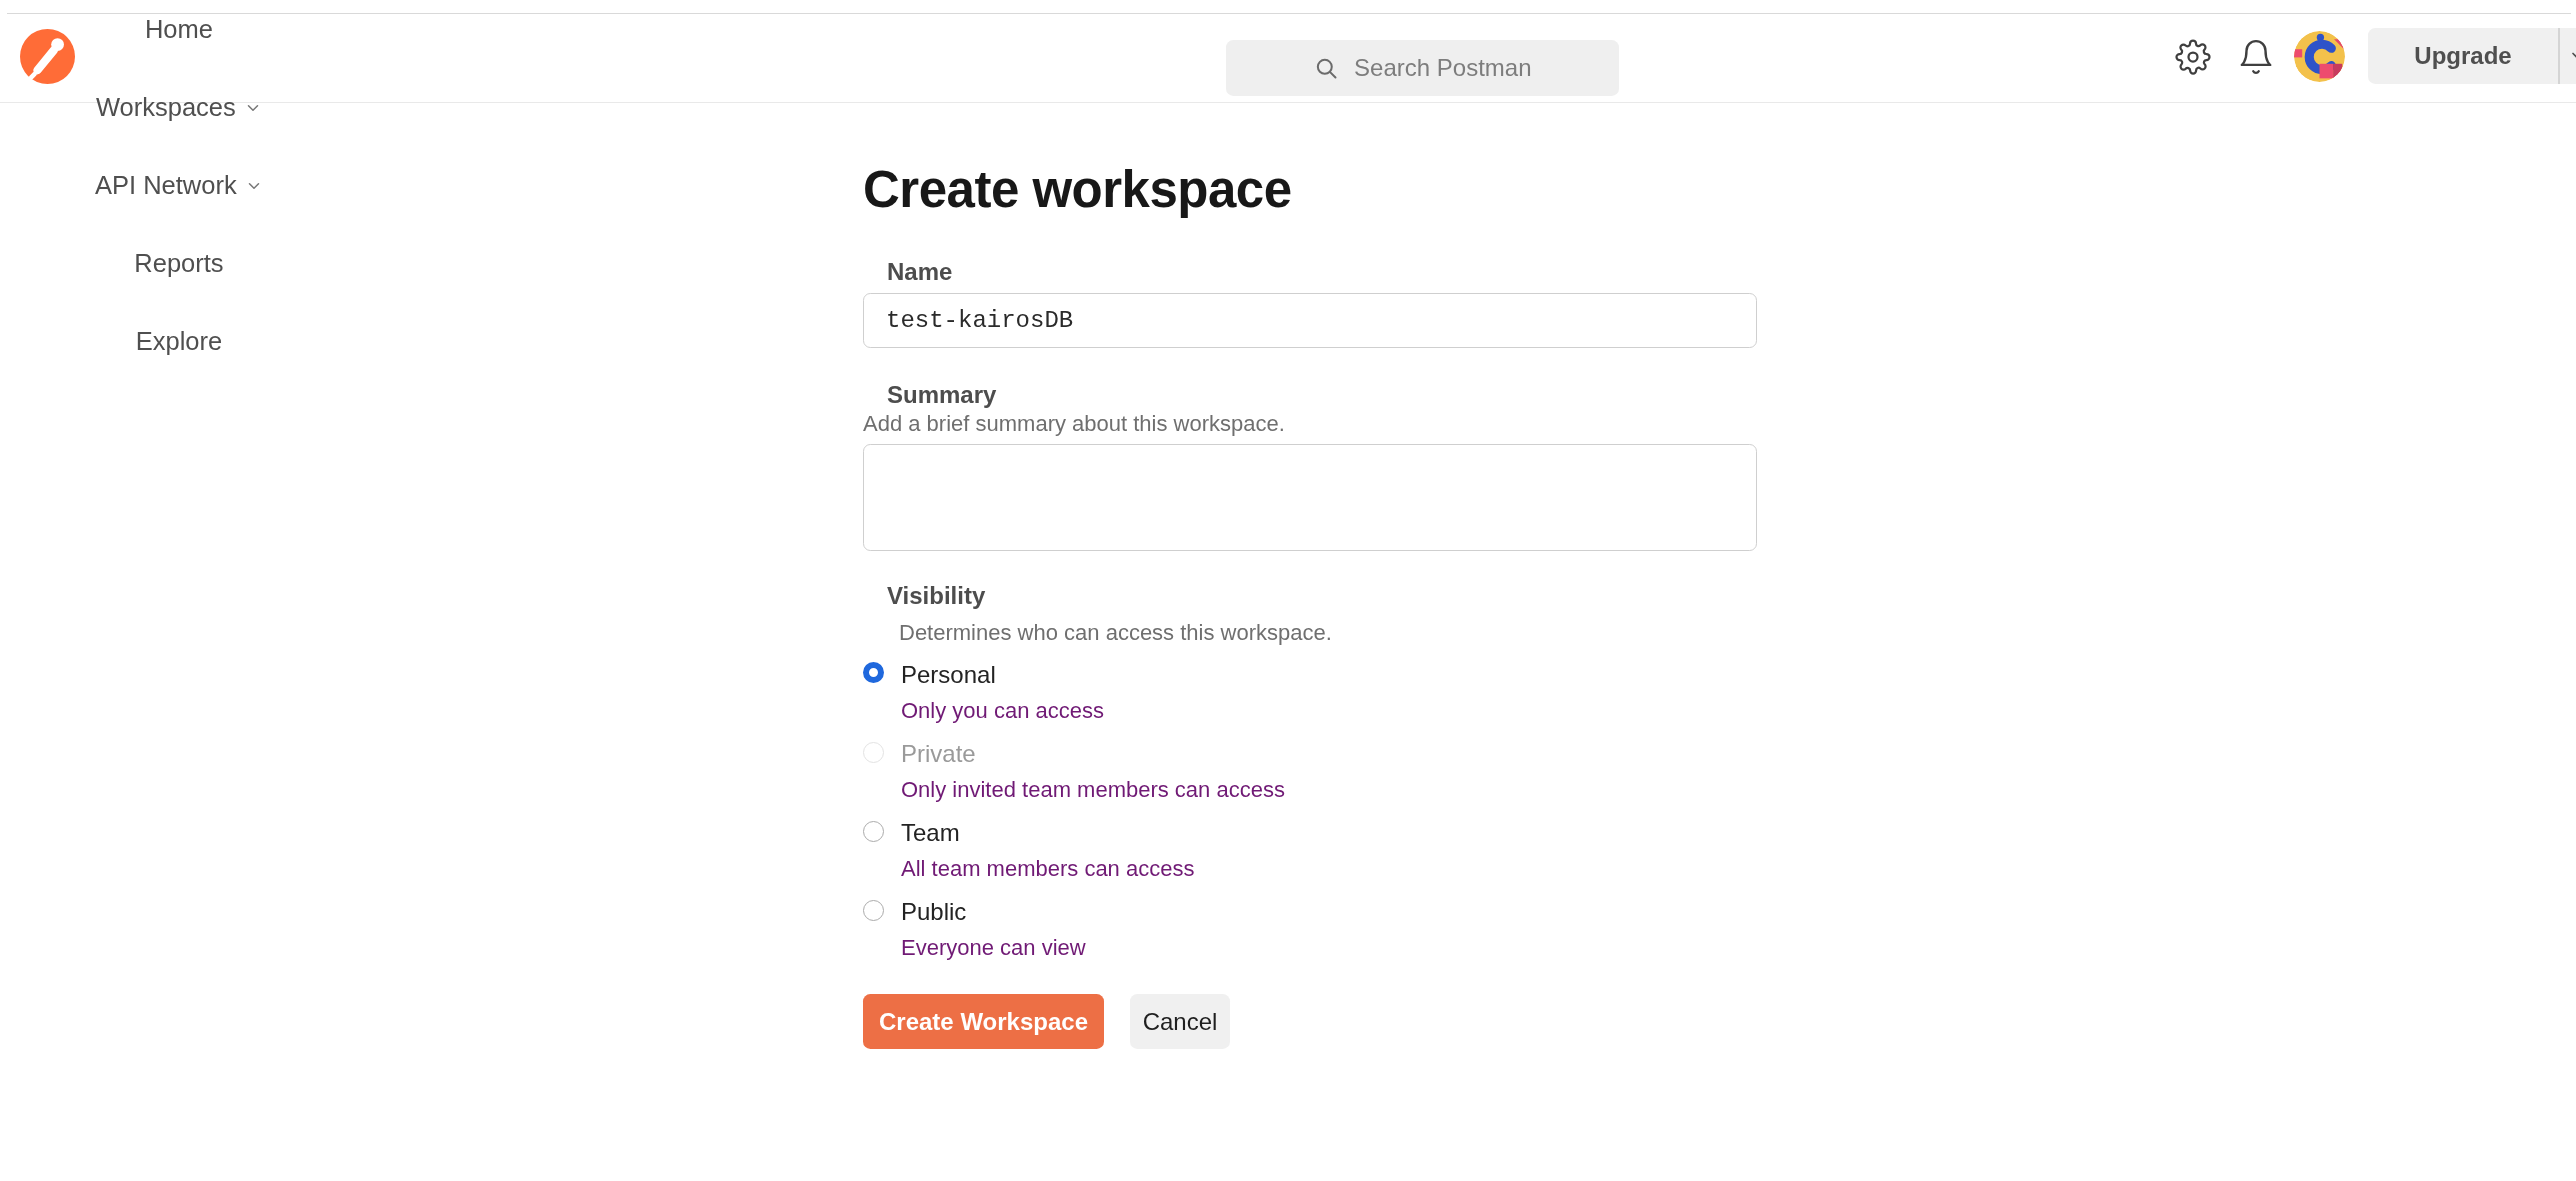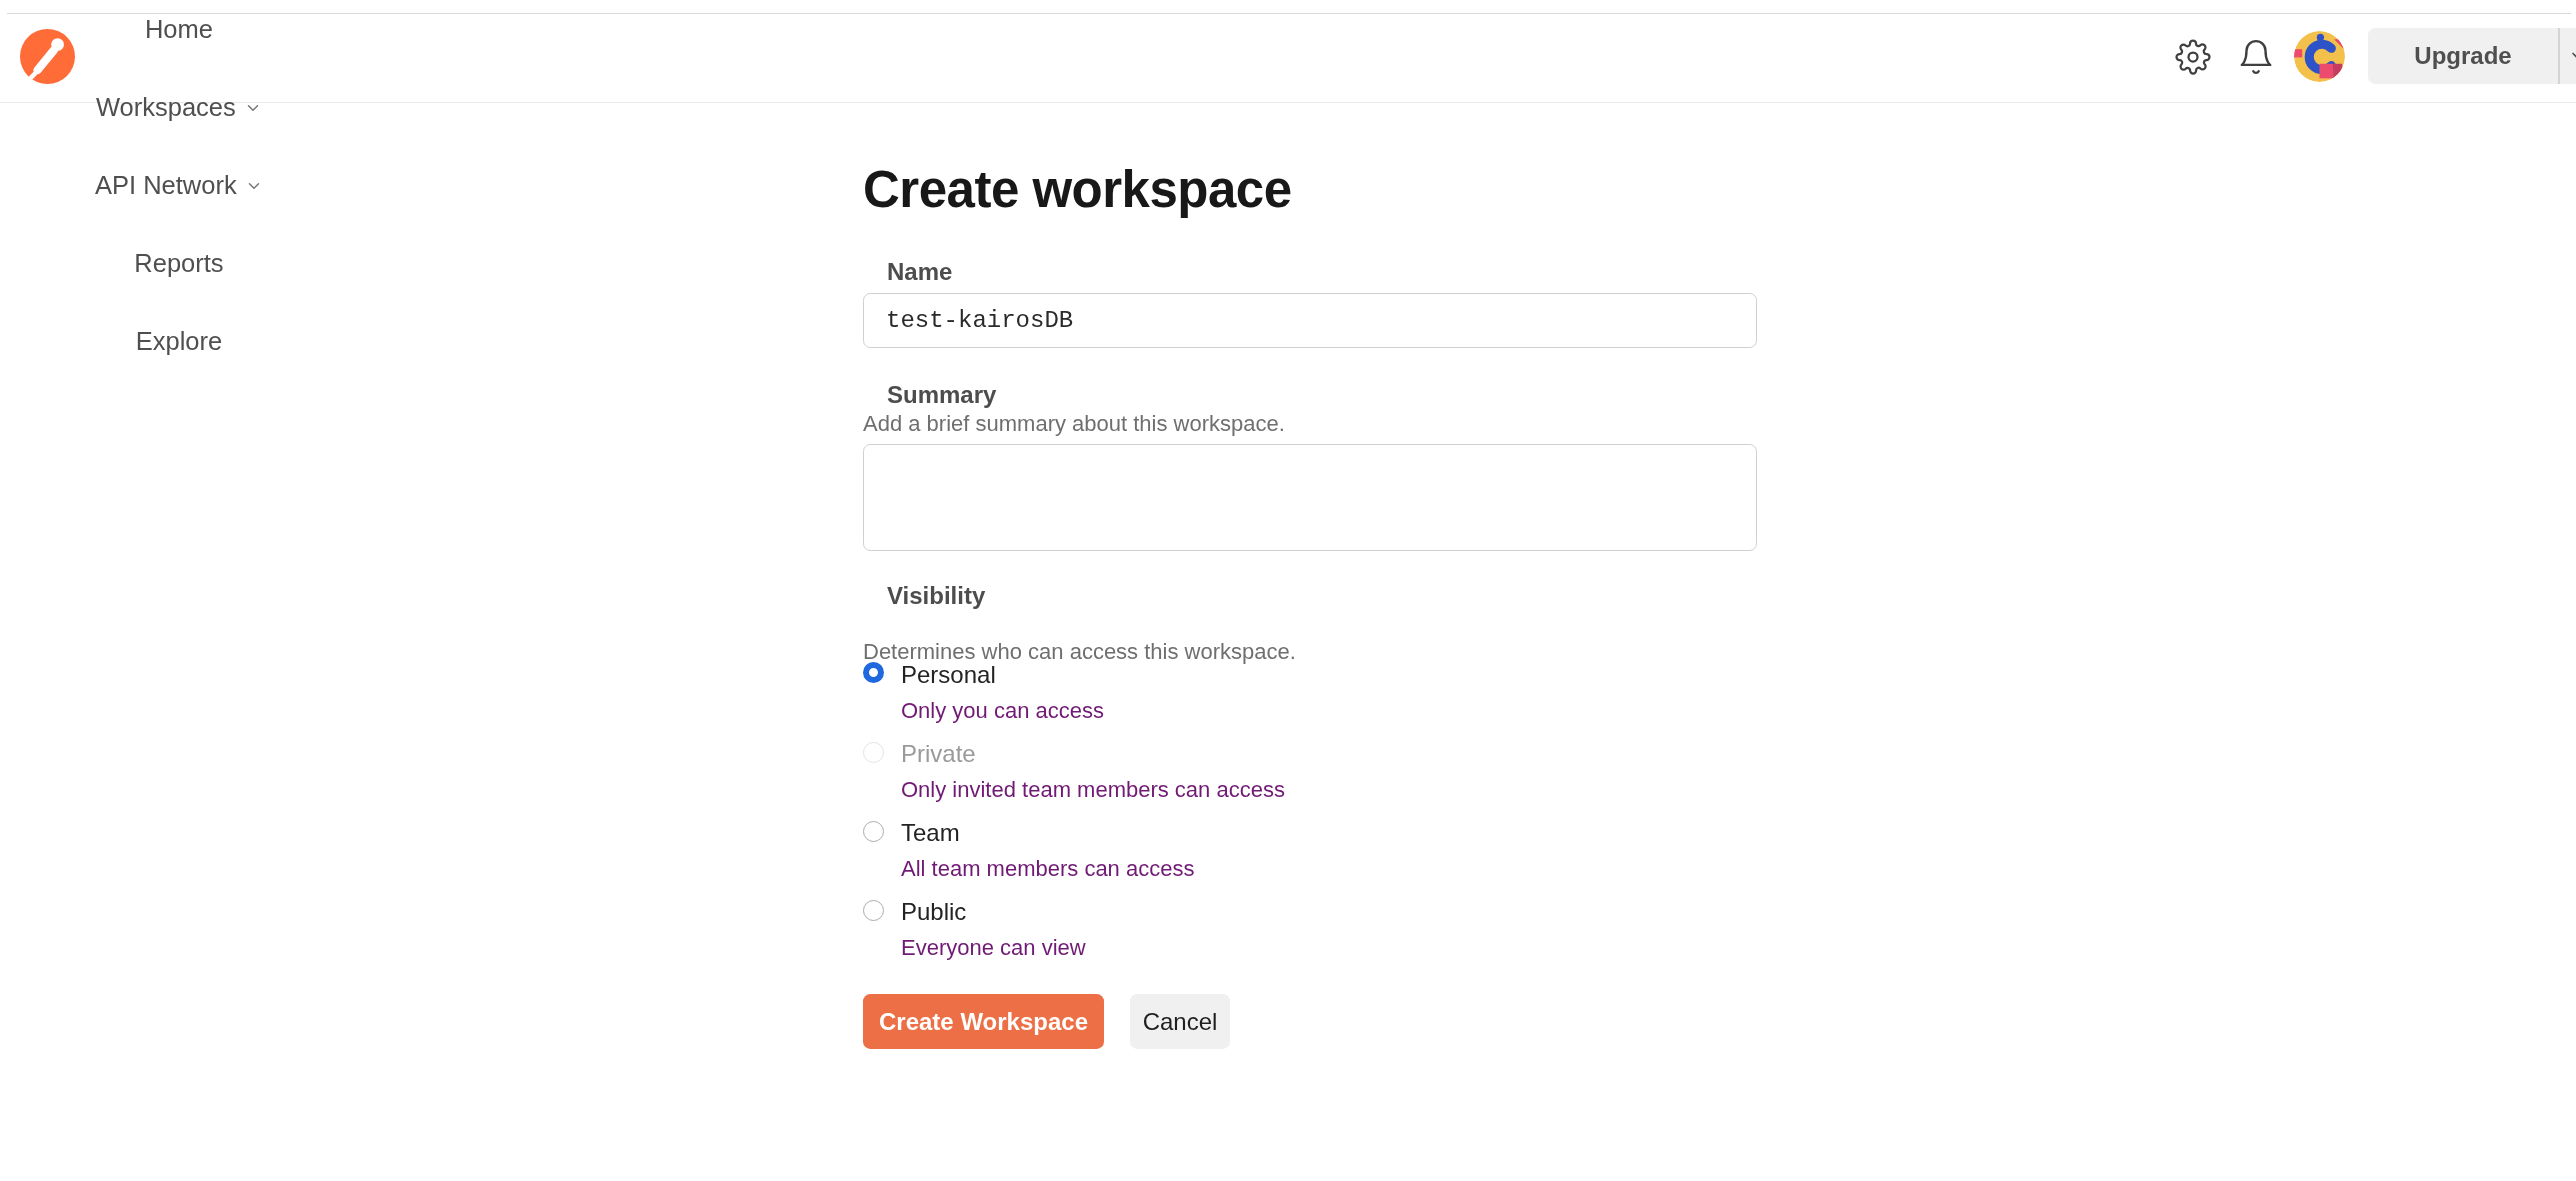--- a/index.html
+++ b/index.html
@@ -80,20 +80,27 @@
         </svg>
     </div>
     <div class="nav-item">
       <span>Reports</span>
     </div>
     <div class="nav-item">
       <span>Explore</span>
     </div>
   </div>
 
+  <div class="search">
+    <svg width="27" height="27" viewBox="0 0 24 24" fill="none" stroke="#6b6b6b" stroke-width="1.8" stroke-linecap="round">
+        <circle cx="10.5" cy="10.5" r="6.2"></circle>
+        <line x1="15.2" y1="15.2" x2="20" y2="20"></line>
+      </svg>
+    <span class="ph">Search Postman</span>
+  </div>
 
   <div class="iconbtn" style="left:2167px;">
     <svg width="36" height="36" viewBox="0 0 24 24" fill="none" stroke="#3f3f3f" stroke-width="1.5" stroke-linecap="round" stroke-linejoin="round">
       <circle cx="12" cy="12" r="3"></circle>
       <path d="M19.4 15a1.65 1.65 0 0 0 .33 1.82l.06.06a2 2 0 0 1 0 2.83 2 2 0 0 1-2.83 0l-.06-.06a1.65 1.65 0 0 0-1.82-.33 1.65 1.65 0 0 0-1 1.51V21a2 2 0 0 1-2 2 2 2 0 0 1-2-2v-.09A1.65 1.65 0 0 0 9 19.4a1.65 1.65 0 0 0-1.82.33l-.06.06a2 2 0 0 1-2.83 0 2 2 0 0 1 0-2.83l.06-.06a1.65 1.65 0 0 0 .33-1.82 1.65 1.65 0 0 0-1.51-1H3a2 2 0 0 1-2-2 2 2 0 0 1 2-2h.09A1.65 1.65 0 0 0 4.6 9a1.65 1.65 0 0 0-.33-1.82l-.06-.06a2 2 0 0 1 0-2.83 2 2 0 0 1 2.83 0l.06.06a1.65 1.65 0 0 0 1.82.33H9a1.65 1.65 0 0 0 1-1.51V3a2 2 0 0 1 2-2 2 2 0 0 1 2 2v.09a1.65 1.65 0 0 0 1 1.51 1.65 1.65 0 0 0 1.82-.33l.06-.06a2 2 0 0 1 2.83 0 2 2 0 0 1 0 2.83l-.06.06a1.65 1.65 0 0 0-.33 1.82V9a1.65 1.65 0 0 0 1.51 1H21a2 2 0 0 1 2 2 2 2 0 0 1-2 2h-.09a1.65 1.65 0 0 0-1.51 1z"></path>
     </svg>
   </div>
 
   <div class="iconbtn" style="left:2230px;">
     <svg width="38" height="38" viewBox="0 0 24 24" fill="none" stroke="#3f3f3f" stroke-width="1.5" stroke-linecap="round" stroke-linejoin="round">
@@ -138,21 +145,21 @@
 <h1 class="title" style="margin:0;">Create workspace</h1>
 
 <div class="field-label" style="top:258px;">Name</div>
 <input id="name-input" class="txt-input" type="text" value="test-kairosDB" style="">
 
 <div class="field-label" style="top:381px;">Summary</div>
 <div class="helper" style="top:411px;">Add a brief summary about this workspace.</div>
 <textarea id="summary-input" class="txt-input" value="" style=""></textarea>
 
 <div class="field-label" style="top:582px;">Visibility</div>
-<div class="helper" style="top:639px;">Determines who can access this workspace.</div>
+<div class="helper" style="top:620px;margin-left:36px;">Determines who can access this workspace.</div>
 
 <div class="radio selected" style="top:662px;"></div>
 <div class="opt-label" style="top:661px;">Personal</div>
 <div class="opt-desc" style="top:698px;">Only you can access</div>
 
 <div class="radio disabled" style="top:742px;"></div>
 <div class="opt-label disabled" style="top:740px;">Private</div>
 <div class="opt-desc" style="top:777px;">Only invited team members can access</div>
 
 <div class="radio" style="top:821px;"></div>

